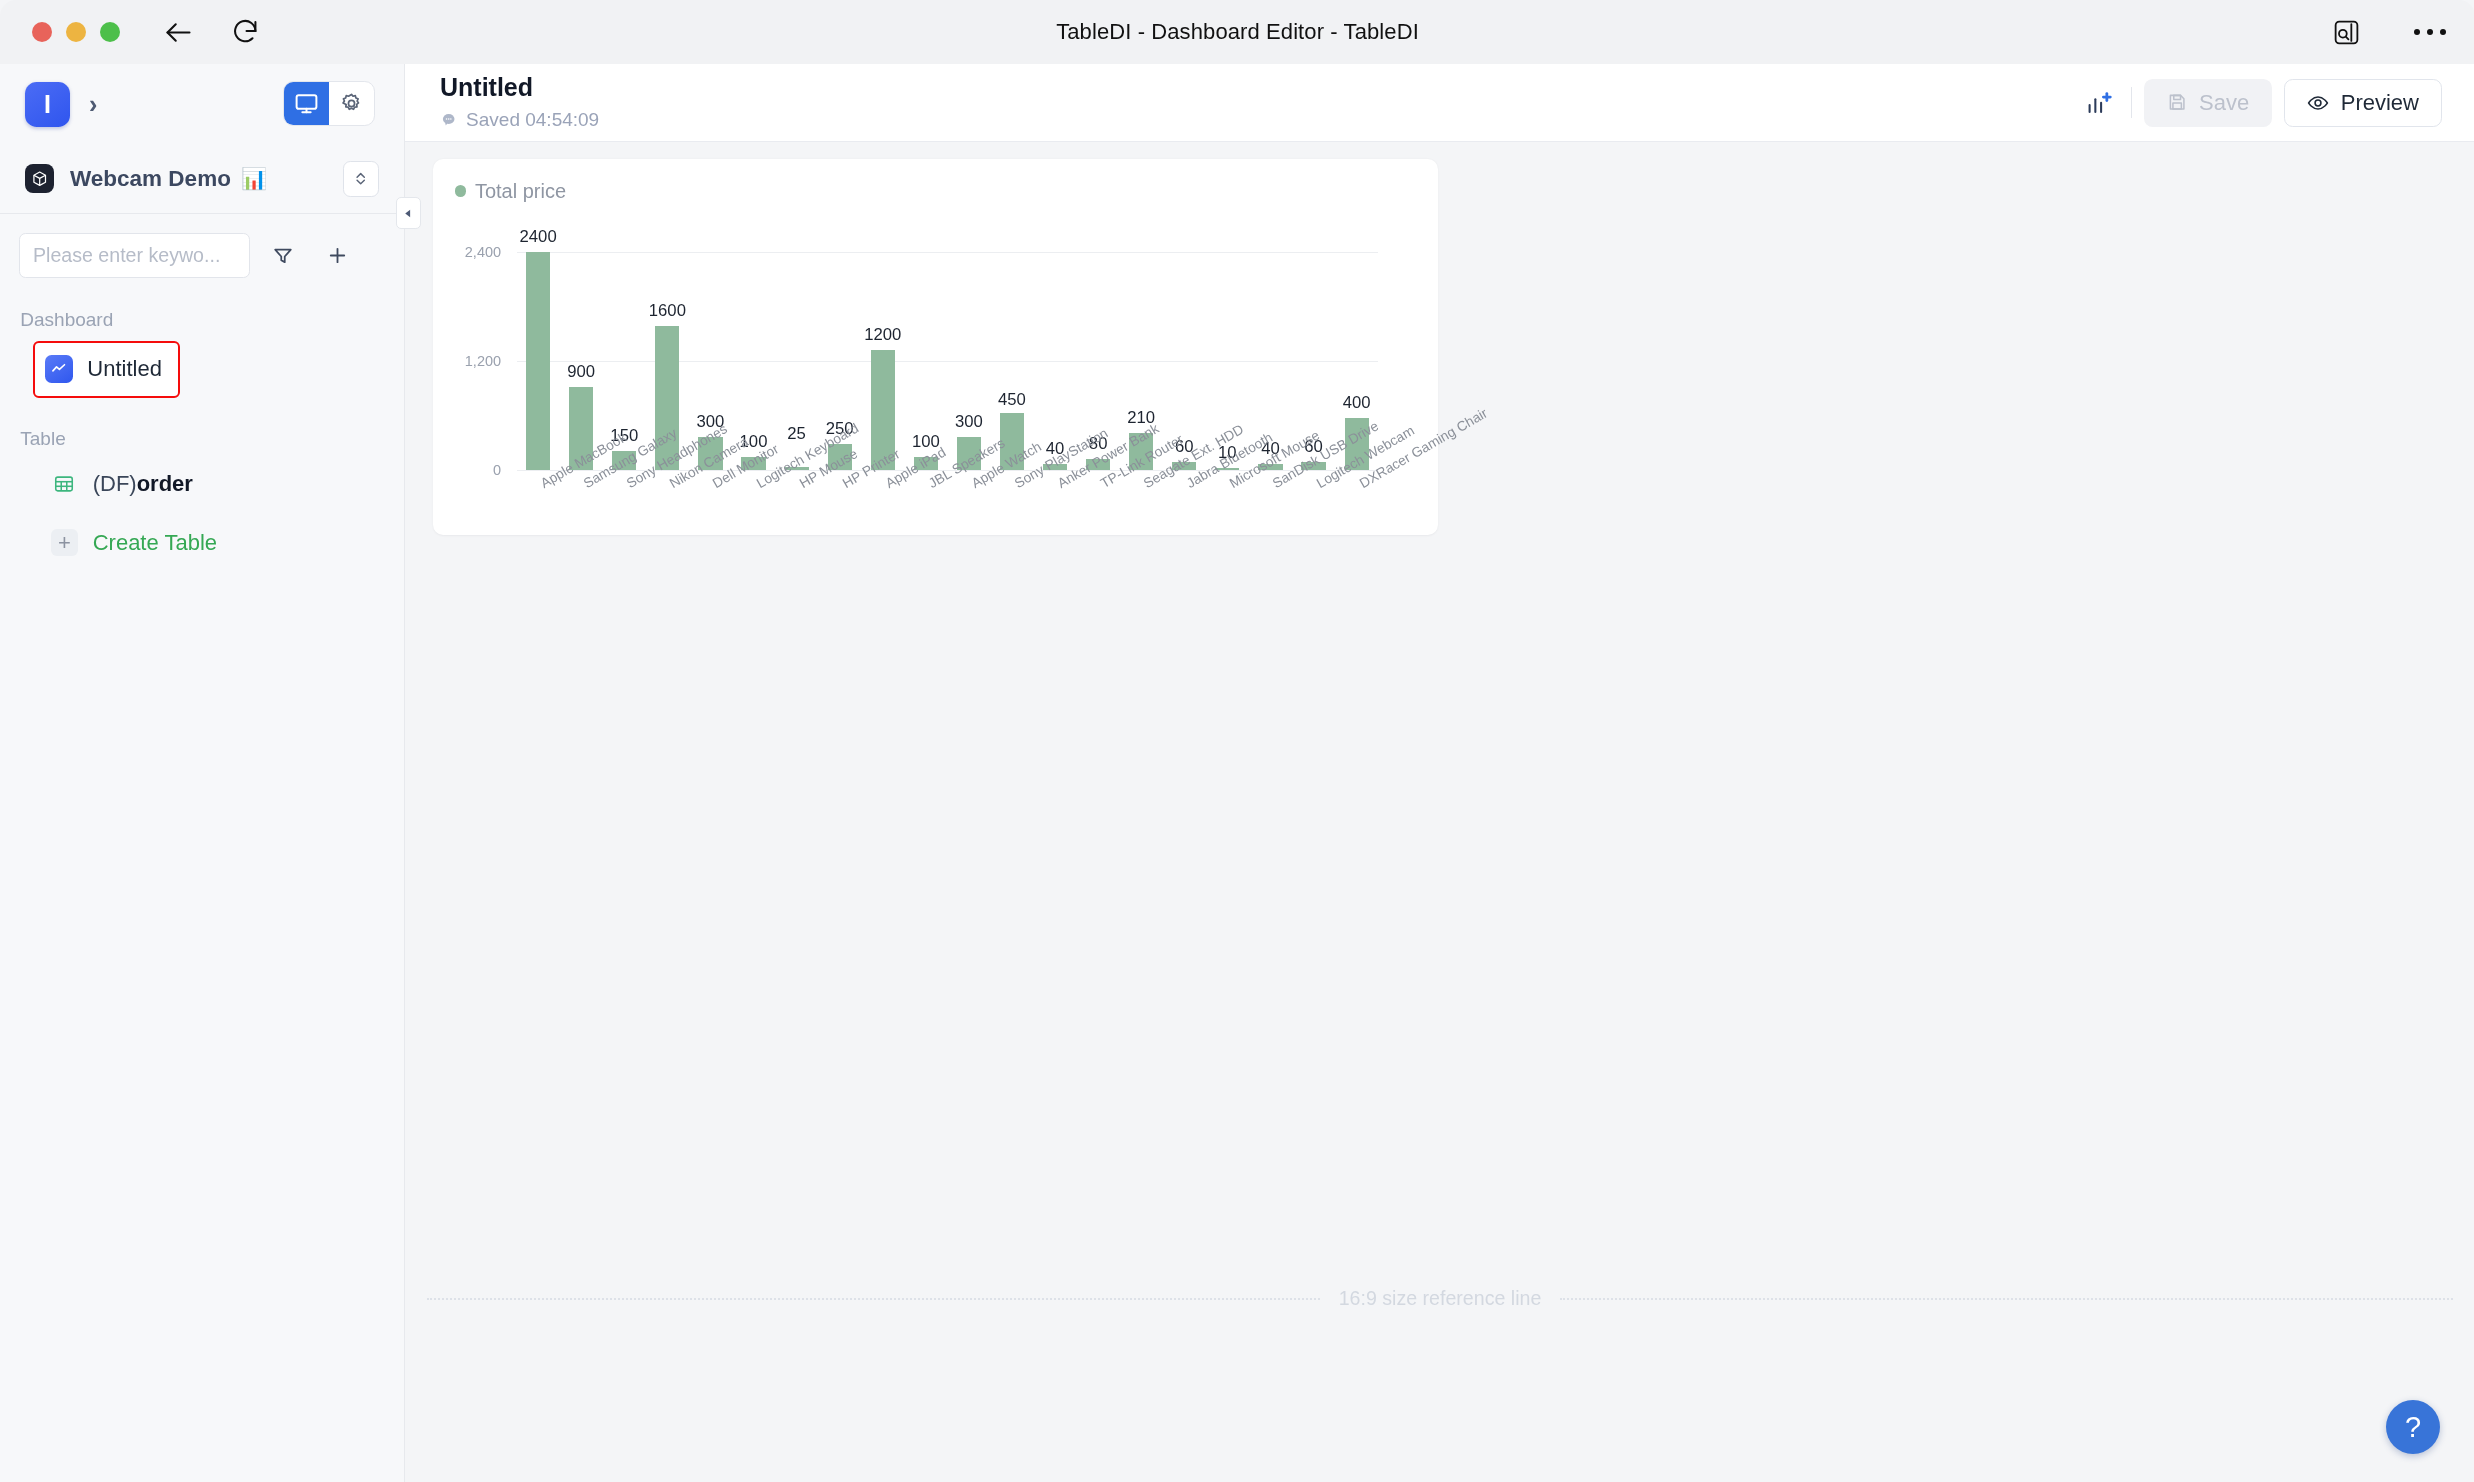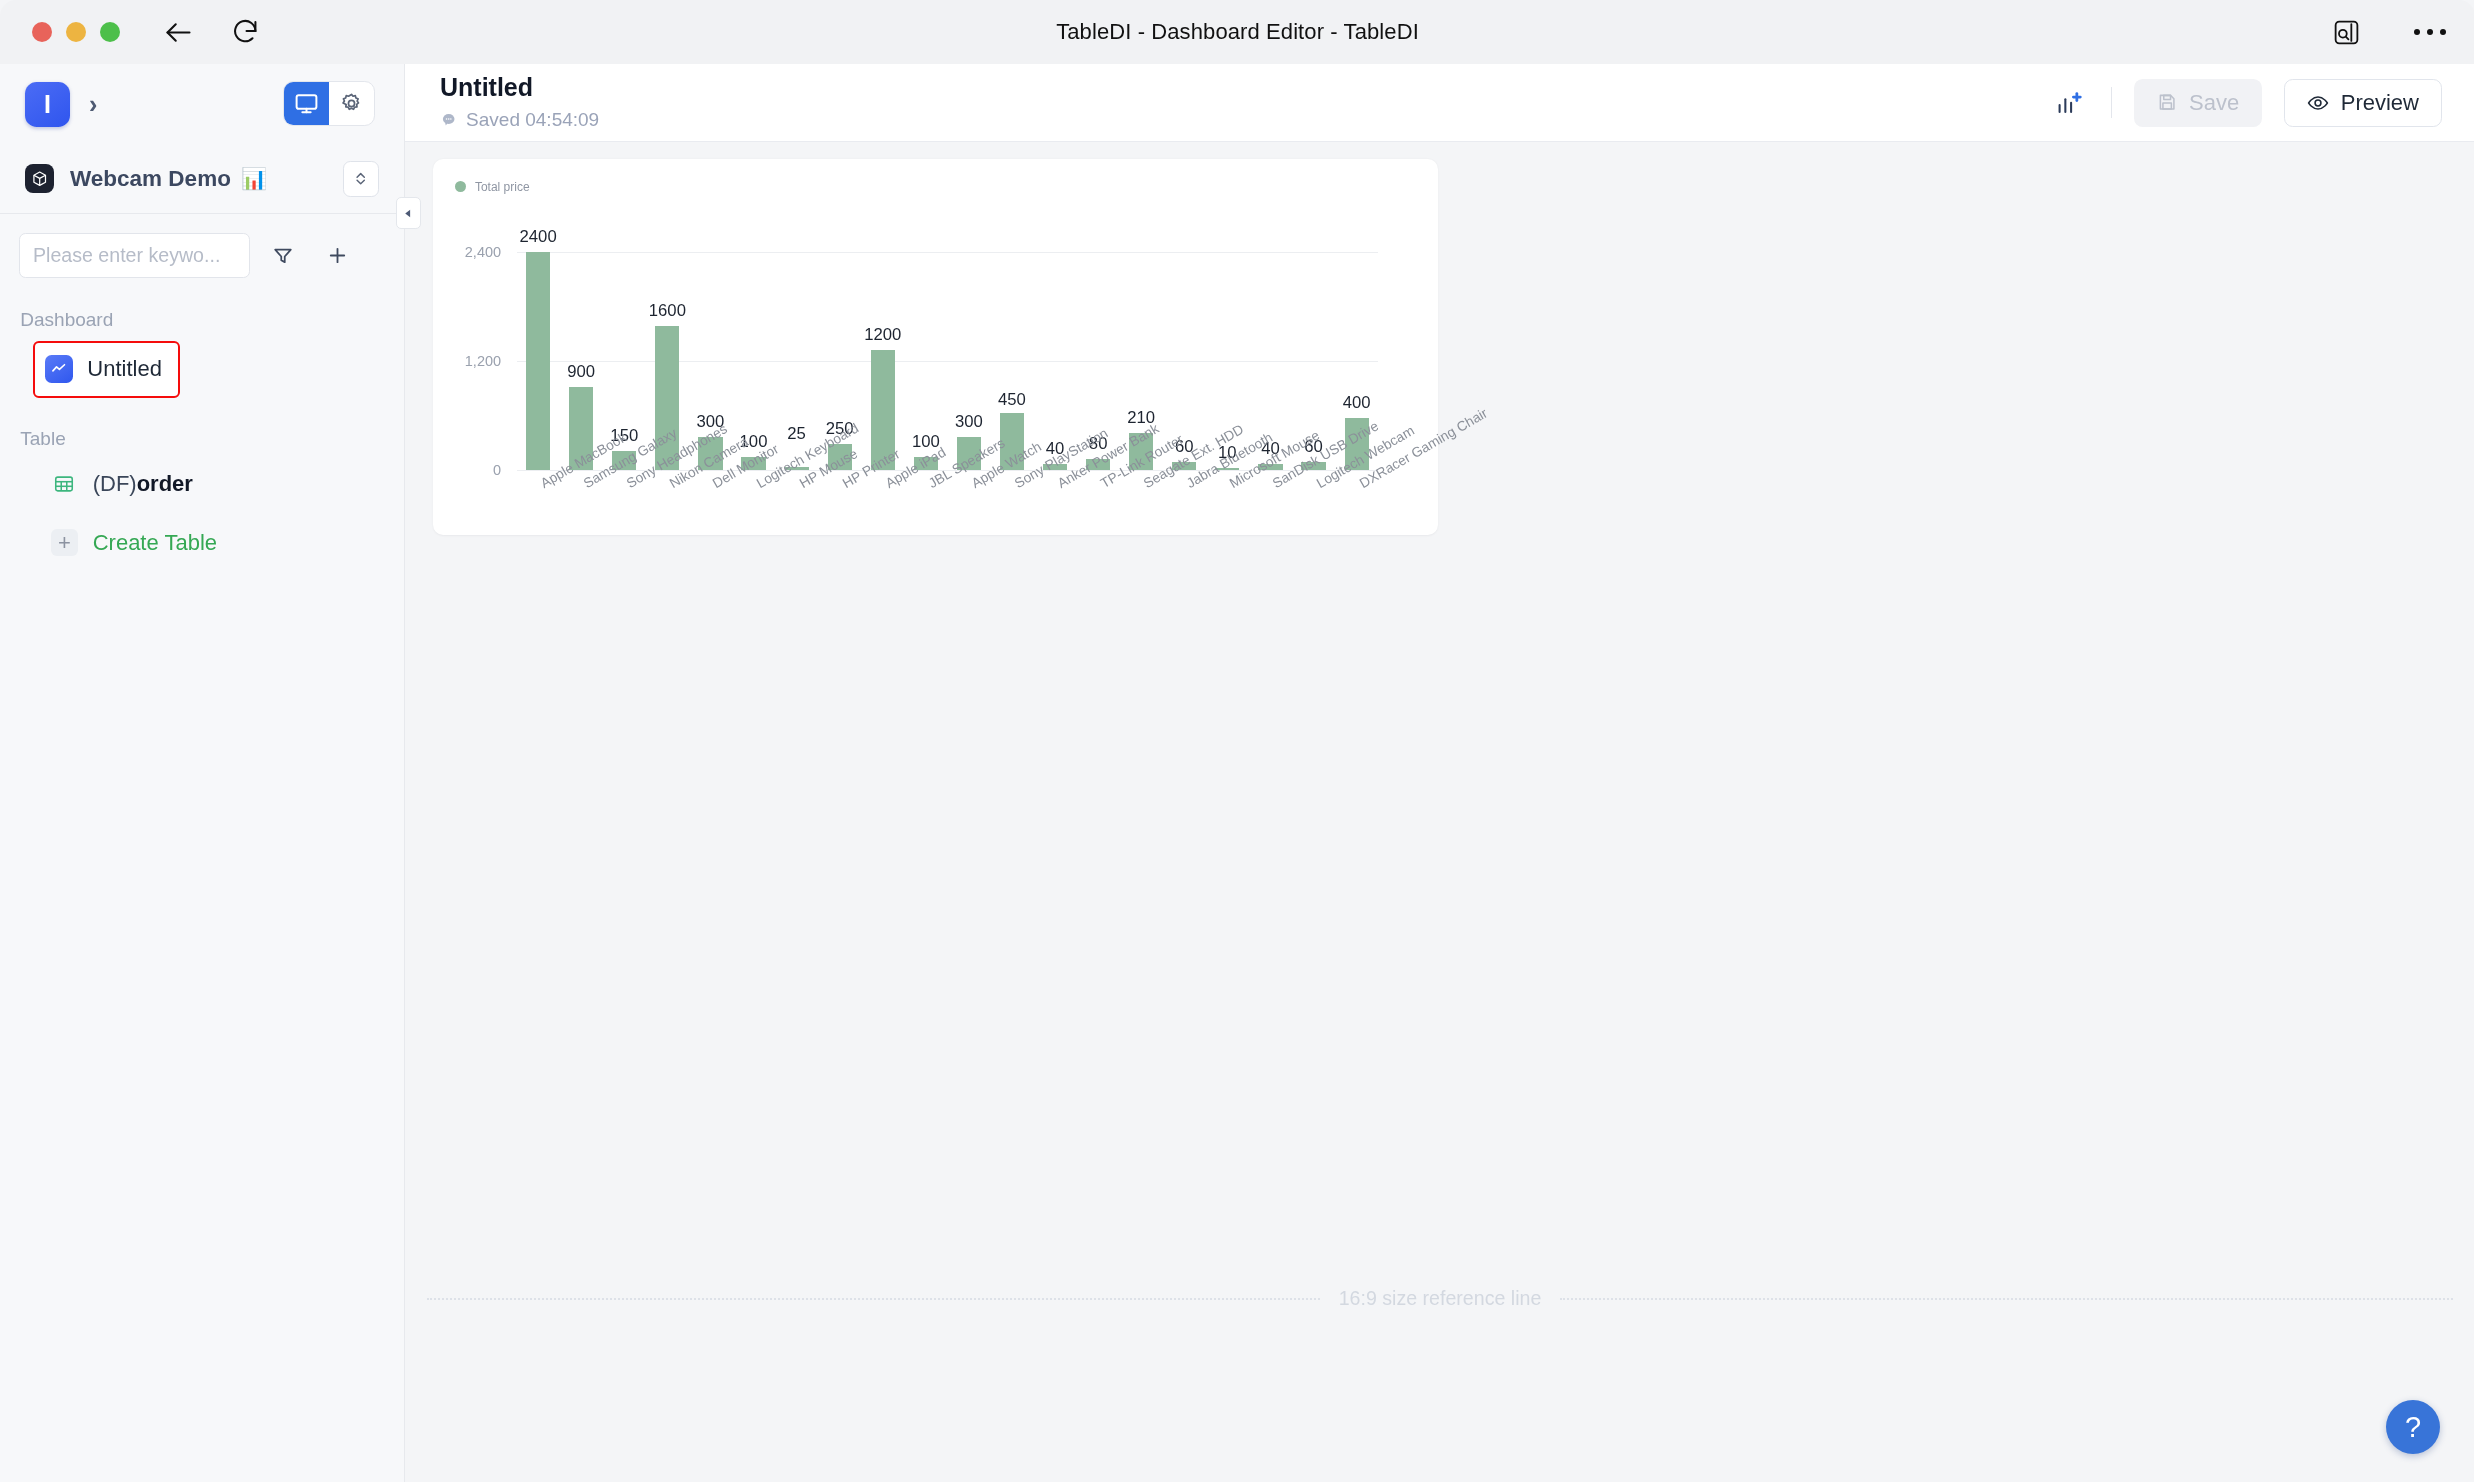--- a/index.html
+++ b/index.html
@@ -120,21 +120,21 @@
 
   
   .main{ position:absolute; left:405px; top:0; right:0; bottom:0; }
   .main-header{
     height:78px; background:#fff; border-bottom:0.7px solid #e9ebf0;
     display:flex; align-items:center; padding:0 33px 0 35px; position:relative;
   }
   .mh-titles{ display:flex; flex-direction:column; justify-content:center; }
   .mh-title{ font-size:25px; font-weight:700; color:#111827; line-height:1.1; }
   .mh-sub{ display:flex; align-items:center; gap:8.7px; margin-top:7.3px; font-size:19px; color:#9aa3b8; }
-  .mh-right{ margin-left:auto; display:flex; align-items:center; gap:22px; }
+  .mh-right{ margin-left:auto; display:flex; align-items:center; gap:12px; }
   .hdr-ico-btn{ width:41px;height:41px; display:flex;align-items:center;justify-content:center;cursor:pointer;}
   .hdr-divider{ width:0.7px; height:30.5px; background:#e3e6ec; }
   .btn{
     display:flex; align-items:center; gap:11.6px; height:48px; padding:0 22px;
     border-radius:8.7px; font-size:22px; cursor:pointer; border:0.7px solid transparent;
   }
   .btn.save{ background:#f1f2f5; color:#bcc1cc; }
   .btn.preview{ background:#fff; color:#1f2937; border-color:#e1e5ec; }
 
   .canvas{ position:absolute; left:0; top:78px; right:0; bottom:0; background:#f4f5f7; overflow:hidden; }
@@ -142,21 +142,21 @@
   
   .chart-card{
     position:absolute; left:27.6px; top:17.4px; width:1005px; height:376px;
     background:#fff; border-radius:10.2px; box-shadow:0 0.7px 2.2px rgba(16,24,40,.05);
   }
   .chart-title{
     text-align:center; font-size:19px; color:#3b4a63; font-weight:600; padding-top:17.4px;
   }
   .chart-legend{ display:flex; align-items:center; gap:8.7px; margin:20.3px 0 0 22px; }
   .legend-dot{ width:11.6px;height:11.6px;border-radius:50%; }
-  .legend-text{ font-size:12px; color:#8f96a3; }
+  .legend-text{ font-size:20px; color:#8f96a3; }
 
   .plot{ position:absolute; left:0; top:93px; right:7.3px; bottom:7.3px; }
   .y-axis{ position:absolute; left:14.5px; top:0; width:62px; height:218px; }
   .ytick{
     position:absolute; right:8px; font-size:14.5px; color:#9aa1ae; transform:translateY(-50%);
     white-space:nowrap;
   }
   .grid{ position:absolute; left:84px; right:52px; top:0; height:218px; }
   .gridline{ position:absolute; left:0; right:0; height:0.7px; background:#eceef1; }
   .bars{

